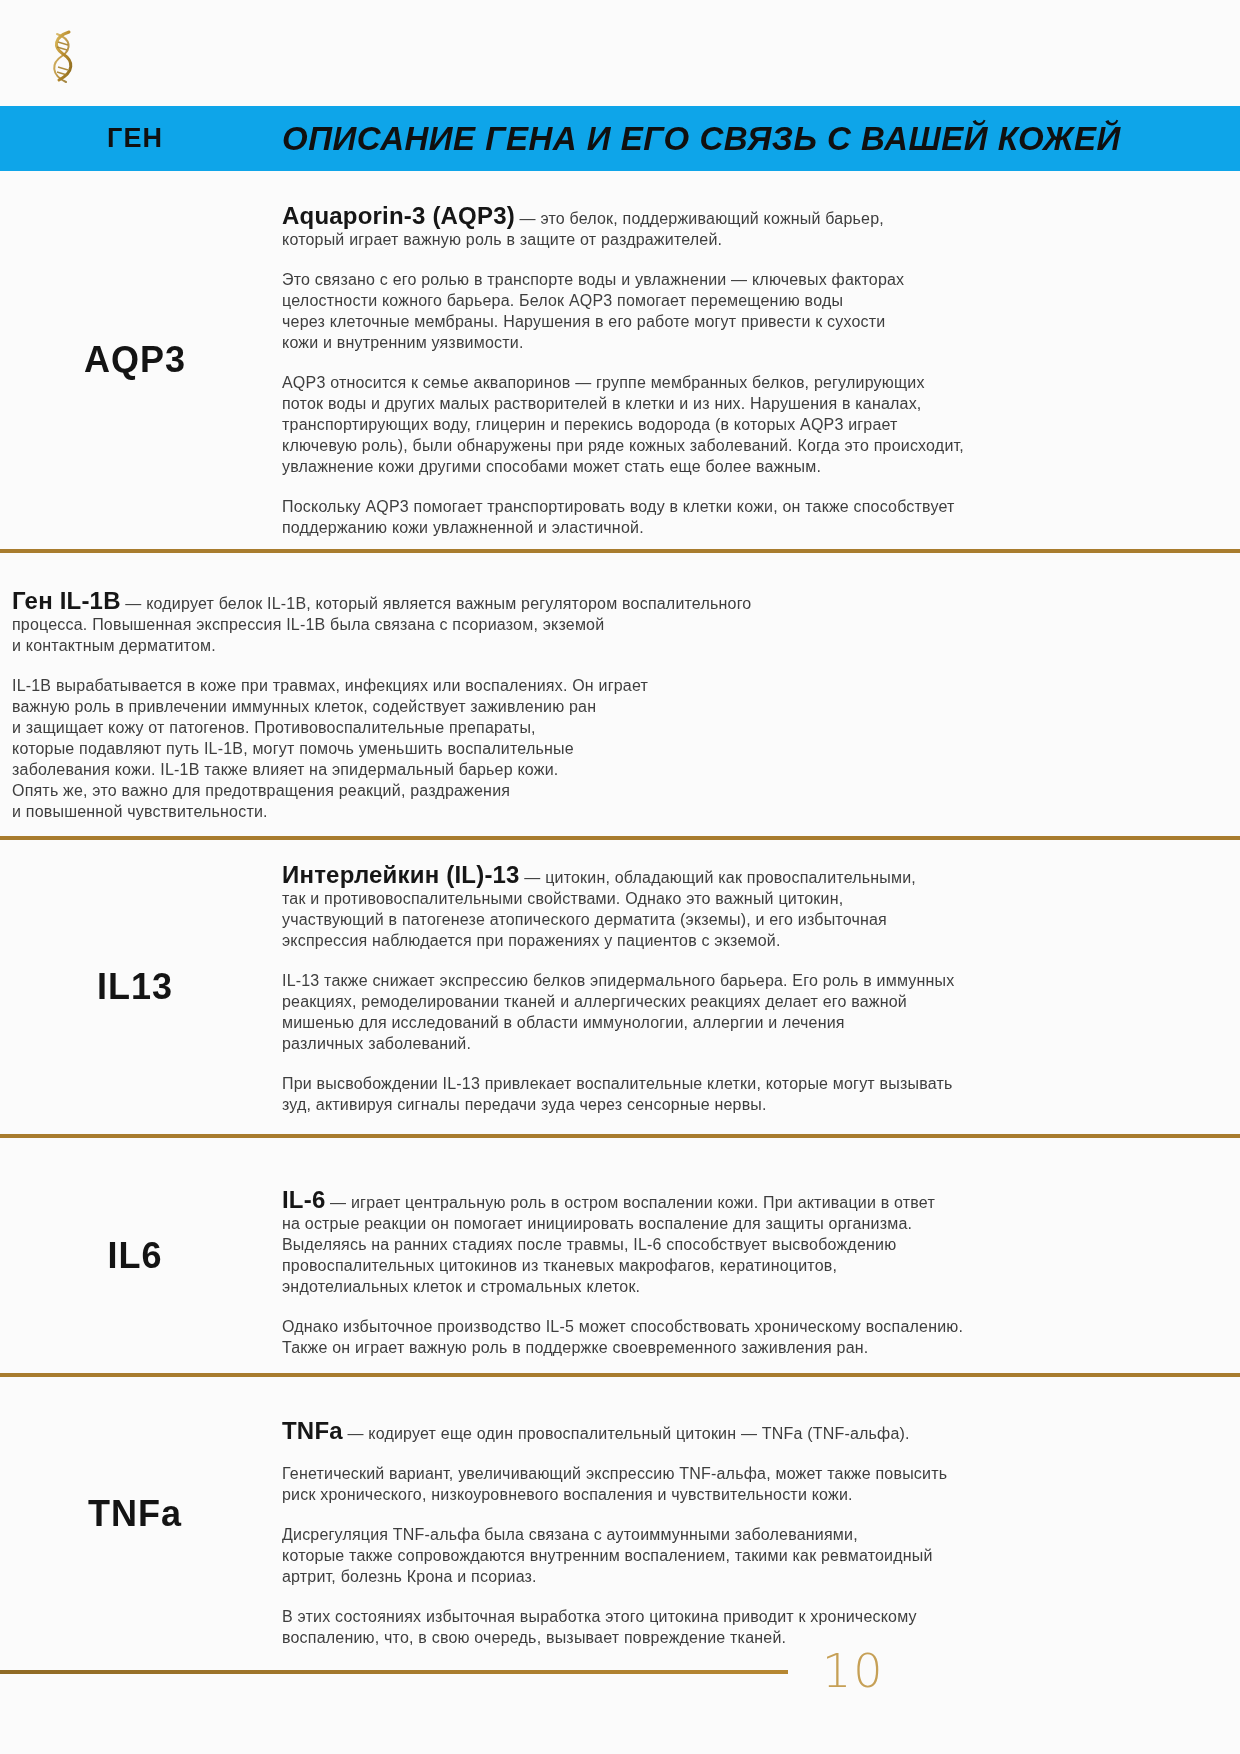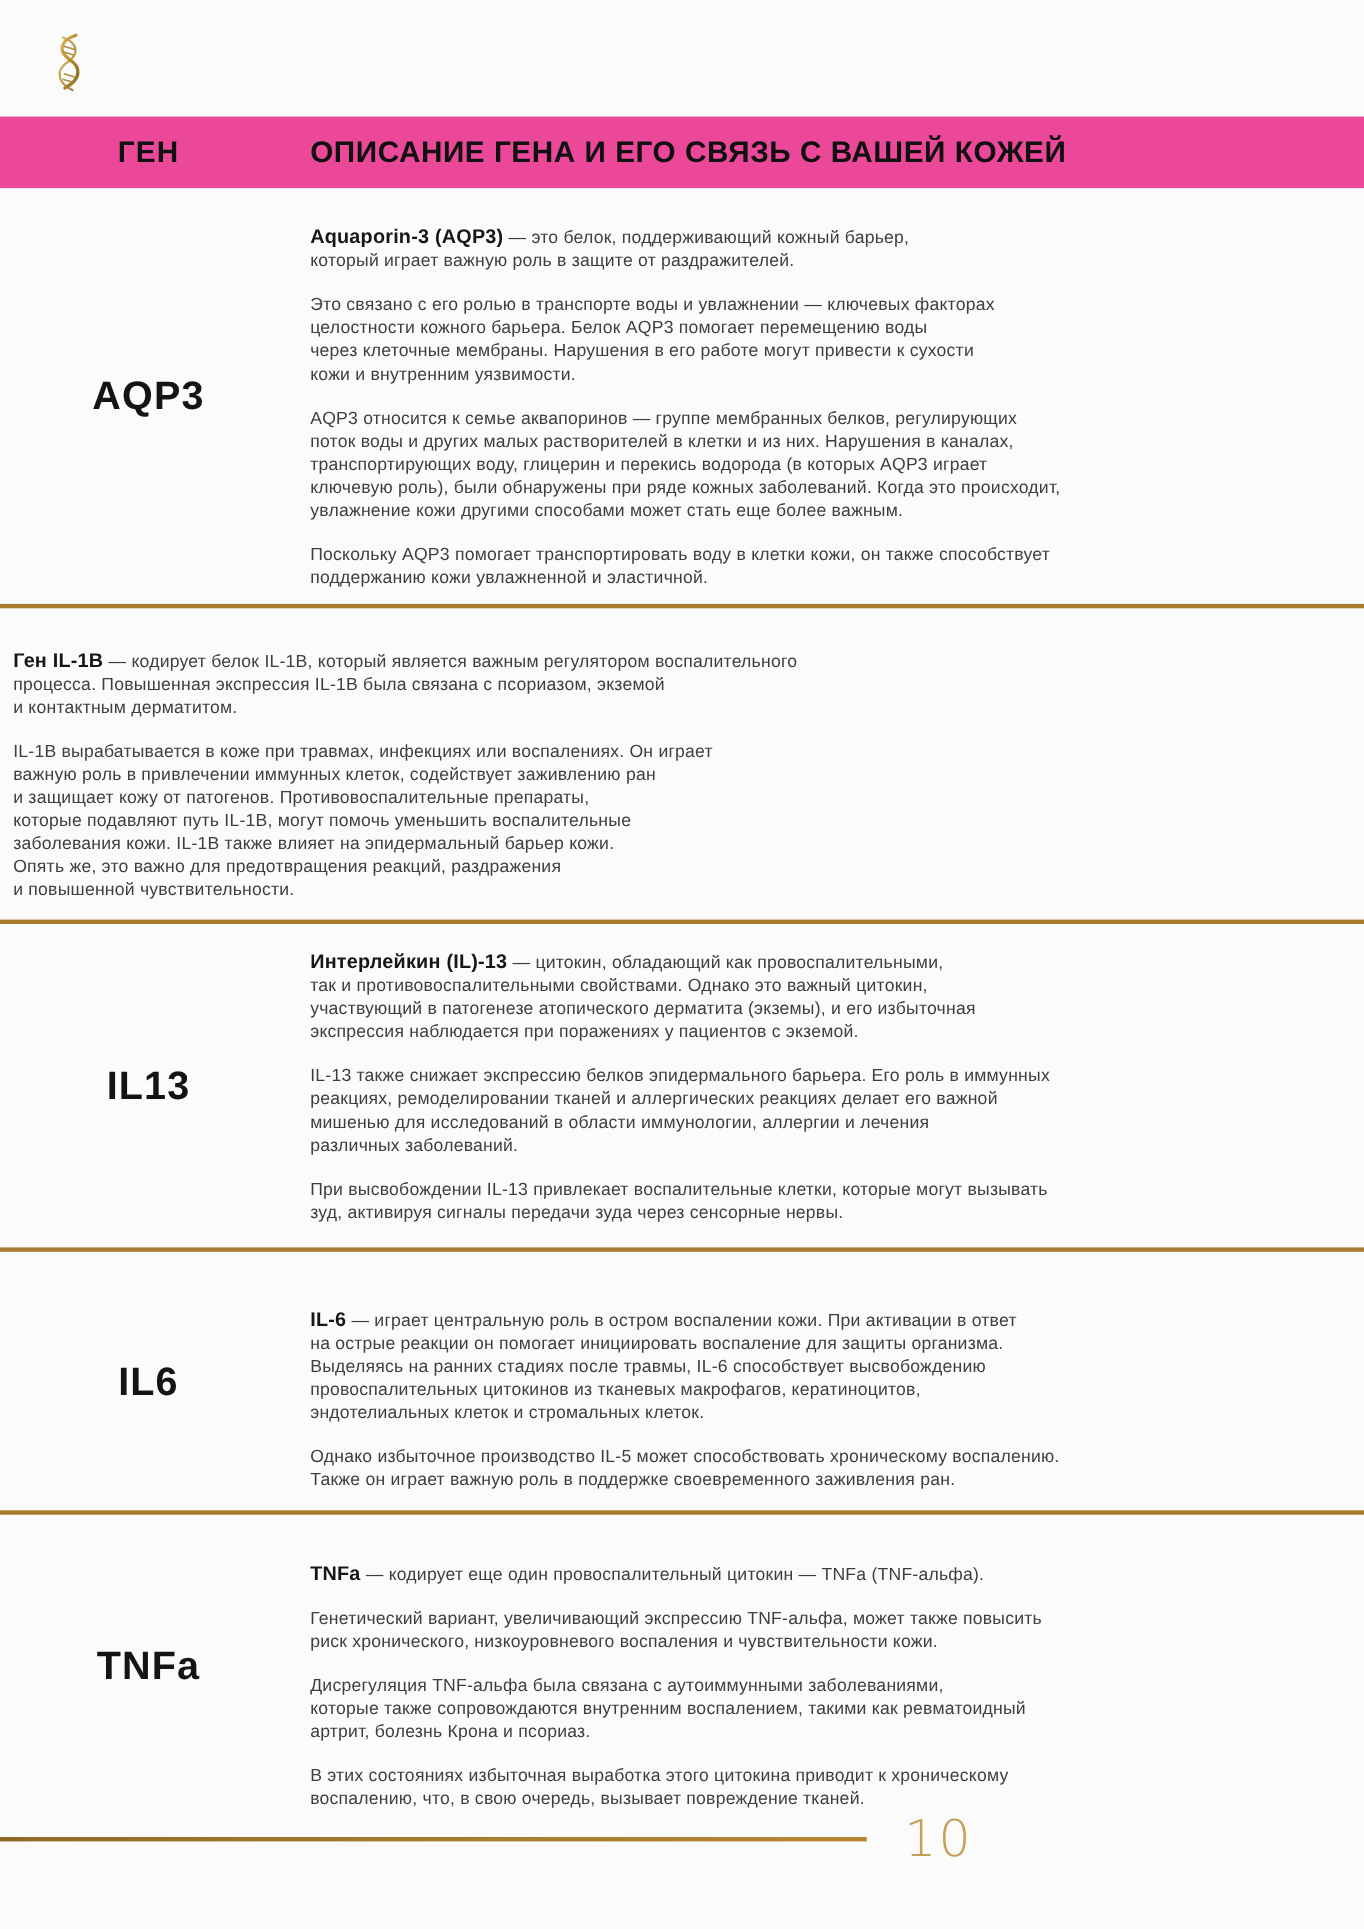--- a/index.html
+++ b/index.html
@@ -9,29 +9,29 @@
     background:#FBFBFB;
     font-family:"Liberation Sans","DejaVu Sans",sans-serif;
     overflow:hidden;
     box-sizing:border-box;
   }
   
   .logo-wrap{position:absolute;left:46px;top:30px;width:34px;height:58px;}
   
   .header-band{
     position:absolute;left:0;top:106px;width:1240px;height:65px;
-    background:#ec4899;display:flex;align-items:center;
+    background:#0ea5e9;display:flex;align-items:center;
   }
   .header-gene-col{
     width:270px;flex:0 0 270px;text-align:center;
     font-size:27px;font-weight:700;color:#101010;letter-spacing:1px;
   }
   .header-desc-col{
     padding-left:12px;
-    font-size:27px;font-weight:700;color:#101010;letter-spacing:.5px;
+    font-size:33px;font-weight:700;color:#101010;letter-spacing:.5px;font-style:italic;
   }
   
   #sections{position:absolute;left:0;top:171px;width:1240px;}
   .section{
     display:flex;box-sizing:border-box;width:1240px;
     border-bottom:4px solid #A87C2E;
   }
   .section:last-child{border-bottom:none;}
   .s0{height:382px;}
   .s1{height:287px;}
@@ -47,21 +47,21 @@
     flex:1;box-sizing:border-box;padding-right:60px;padding-left:12px;
     font-size:16px;line-height:21px;color:#3E3E3E;letter-spacing:.2px;
   }
   .s0 .text-col{padding-top:34px;}
   .s1 .text-col{padding-top:37px;}
   .s2 .text-col{padding-top:24px;}
   .s3 .text-col{padding-top:51px;}
   .s4 .text-col{padding-top:43px;}
   .para{white-space:pre-line;margin:0 0 19px 0;}
   .lead{
-    font-weight:700;color:#161616;font-size:18px;letter-spacing:.2px;
+    font-weight:700;color:#161616;font-size:24px;letter-spacing:.2px;
   }
   
   .footer{position:absolute;left:0;top:1651px;width:1019px;height:103px;}
   .footer-rule{
     position:absolute;left:0;top:19px;width:788px;height:4px;
     background:linear-gradient(90deg,#8F6A25 0%,#A87C2E 55%,#B68732 100%);
   }
   .page-number{
     position:absolute;left:822px;top:-7px;
     font-size:46px;font-weight:200;color:#C6A056;letter-spacing:2px;

